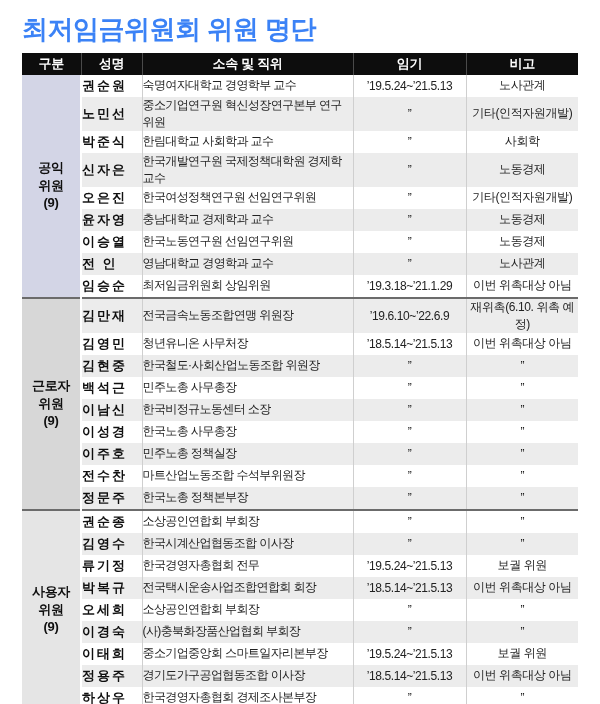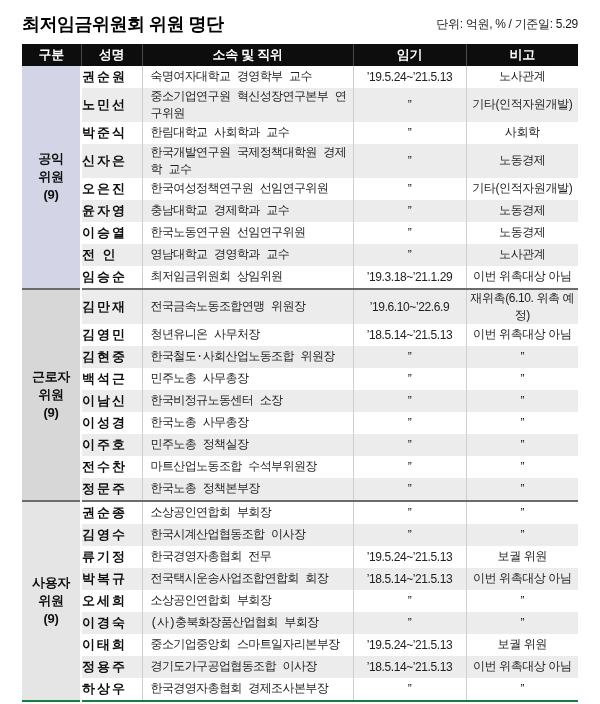--- a/index.html
+++ b/index.html
@@ -7,21 +7,21 @@
   .page{
     width:600px;height:704px;background:#ffffff;position:relative;
     font-family:"Liberation Sans","DejaVu Sans",sans-serif;
     box-sizing:border-box;overflow:hidden;
   }
   .title-row{
     display:flex;justify-content:space-between;align-items:flex-end;
     padding:15px 22px 9px 22px;
   }
   .page-title{
-    font-size:18px;font-weight:bold;color:#000000;letter-spacing:-0.5px;line-height:1.1;text-align:right;
+    font-size:26px;font-weight:bold;color:#3b82f6;letter-spacing:-0.5px;line-height:1.1;text-align:right;
   }
   .unit-note{
     font-size:12px;color:#1a1a1a;letter-spacing:-0.3px;padding-bottom:2px;
   }
   table.members{
     margin:0 22px;width:556px;border-collapse:collapse;table-layout:fixed;
     border-bottom:2px solid #15803d;
   }
   thead th{
     background:#0d0d0d;color:#ffffff;font-size:13px;font-weight:bold;
@@ -30,39 +30,38 @@
   }
   thead th:last-child{border-right:none;}
   td{padding:0;height:22px;vertical-align:middle;}
   td.c{border-right:1px solid #cfcfcf;background:#ffffff;}
   tr.alt td.c{background:#ececec;}
   td.c:last-child{border-right:none;margin-left:15px;}
   td.name{
     text-align:left;font-weight:bold;font-size:13px;color:#0f0f0f;letter-spacing:2px;
   }
   td.org{
-    text-align:left;font-size:12px;color:#222222;padding-left:8px;letter-spacing:-0.6px;font-family:Liberation Mono, monospace;
+    text-align:left;font-size:12px;color:#222222;padding-left:0;letter-spacing:-0.6px;
   }
   td.term,td.note{
     text-align:center;font-size:12px;color:#222222;letter-spacing:-0.4px;
   }
   td.group-cell{
     text-align:center;font-weight:bold;font-size:13px;color:#0f0f0f;
     border-right:2px solid #ffffff;line-height:1.35;letter-spacing:-0.3px;margin-left:27px;
   }
   tr.group-start td{border-top:2px solid #6b6b6b;}
 </style>
 </head>
 <body>
 
 <div class="page">
 
   <div class="title-row">
     <div class="page-title">최저임금위원회 위원 명단</div>
-    <div class="unit-note">단위: 억원, % / 기준일: 5.29</div>
   </div>
 
   <table class="members">
     <colgroup>
       <col style="width:59px">
         <col style="width:61px">
         <col style="width:211px">
       <col style="width:113px">
         <col style="width:112px">
     </colgroup>

